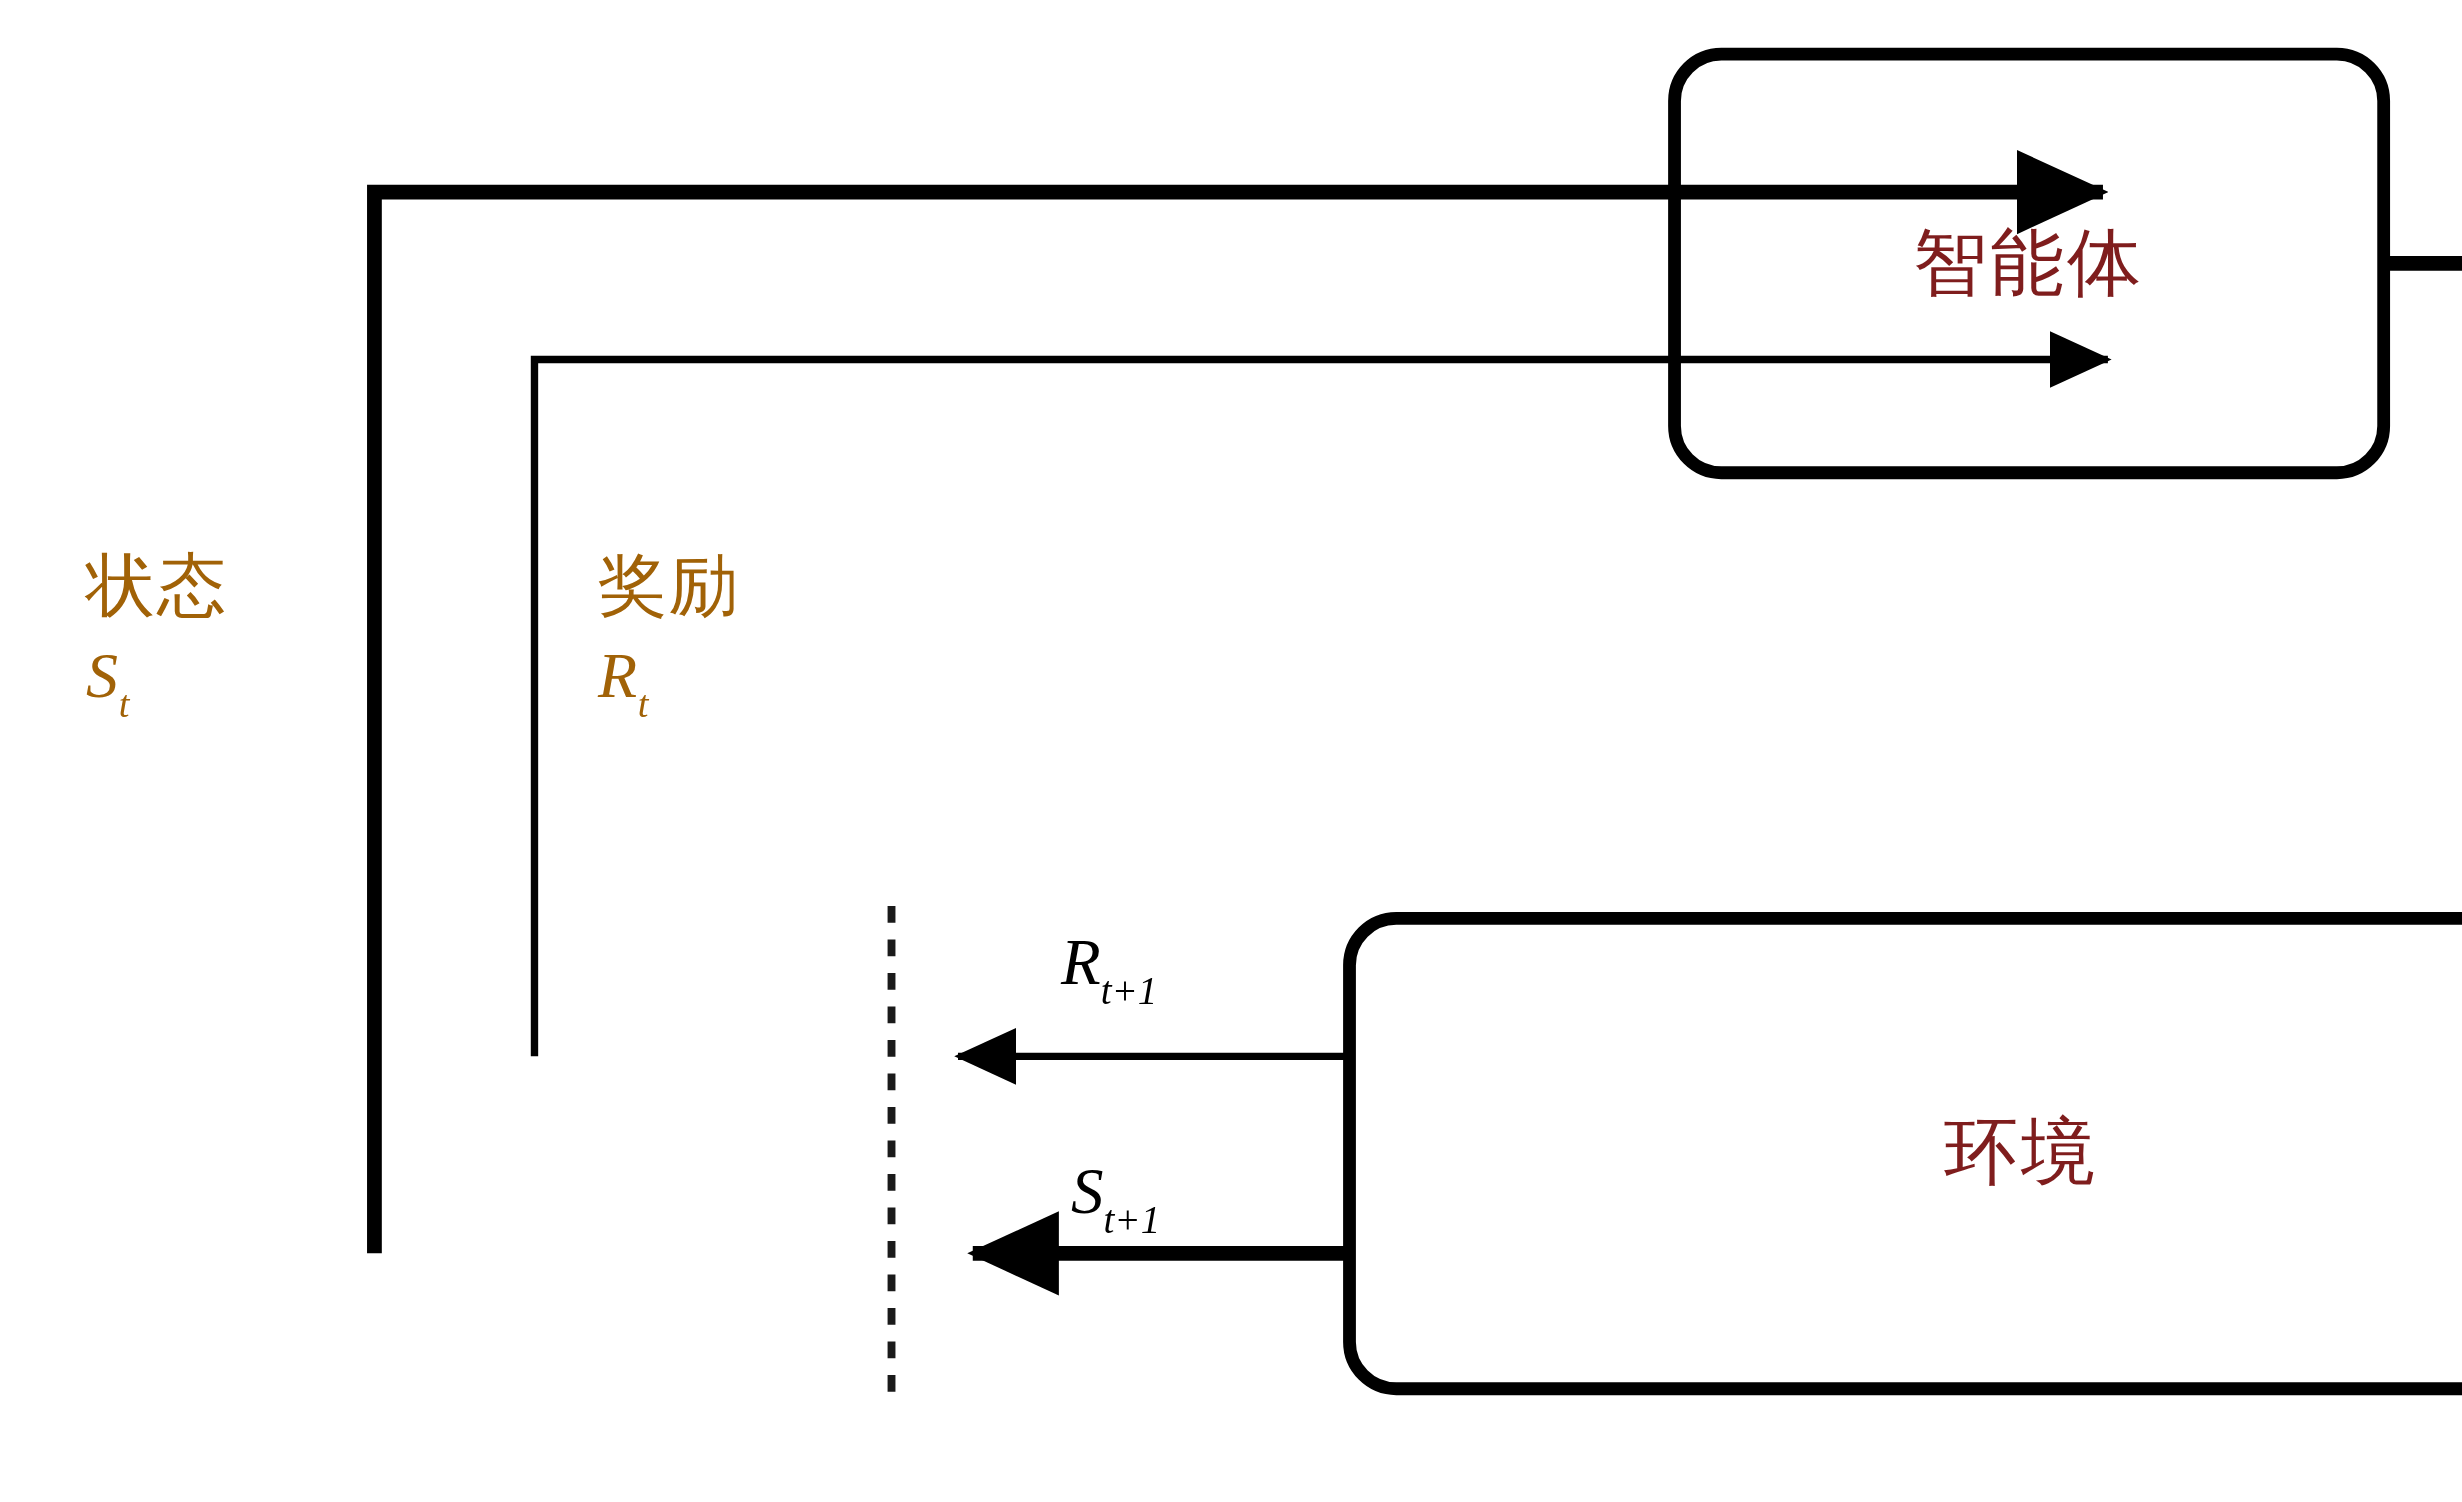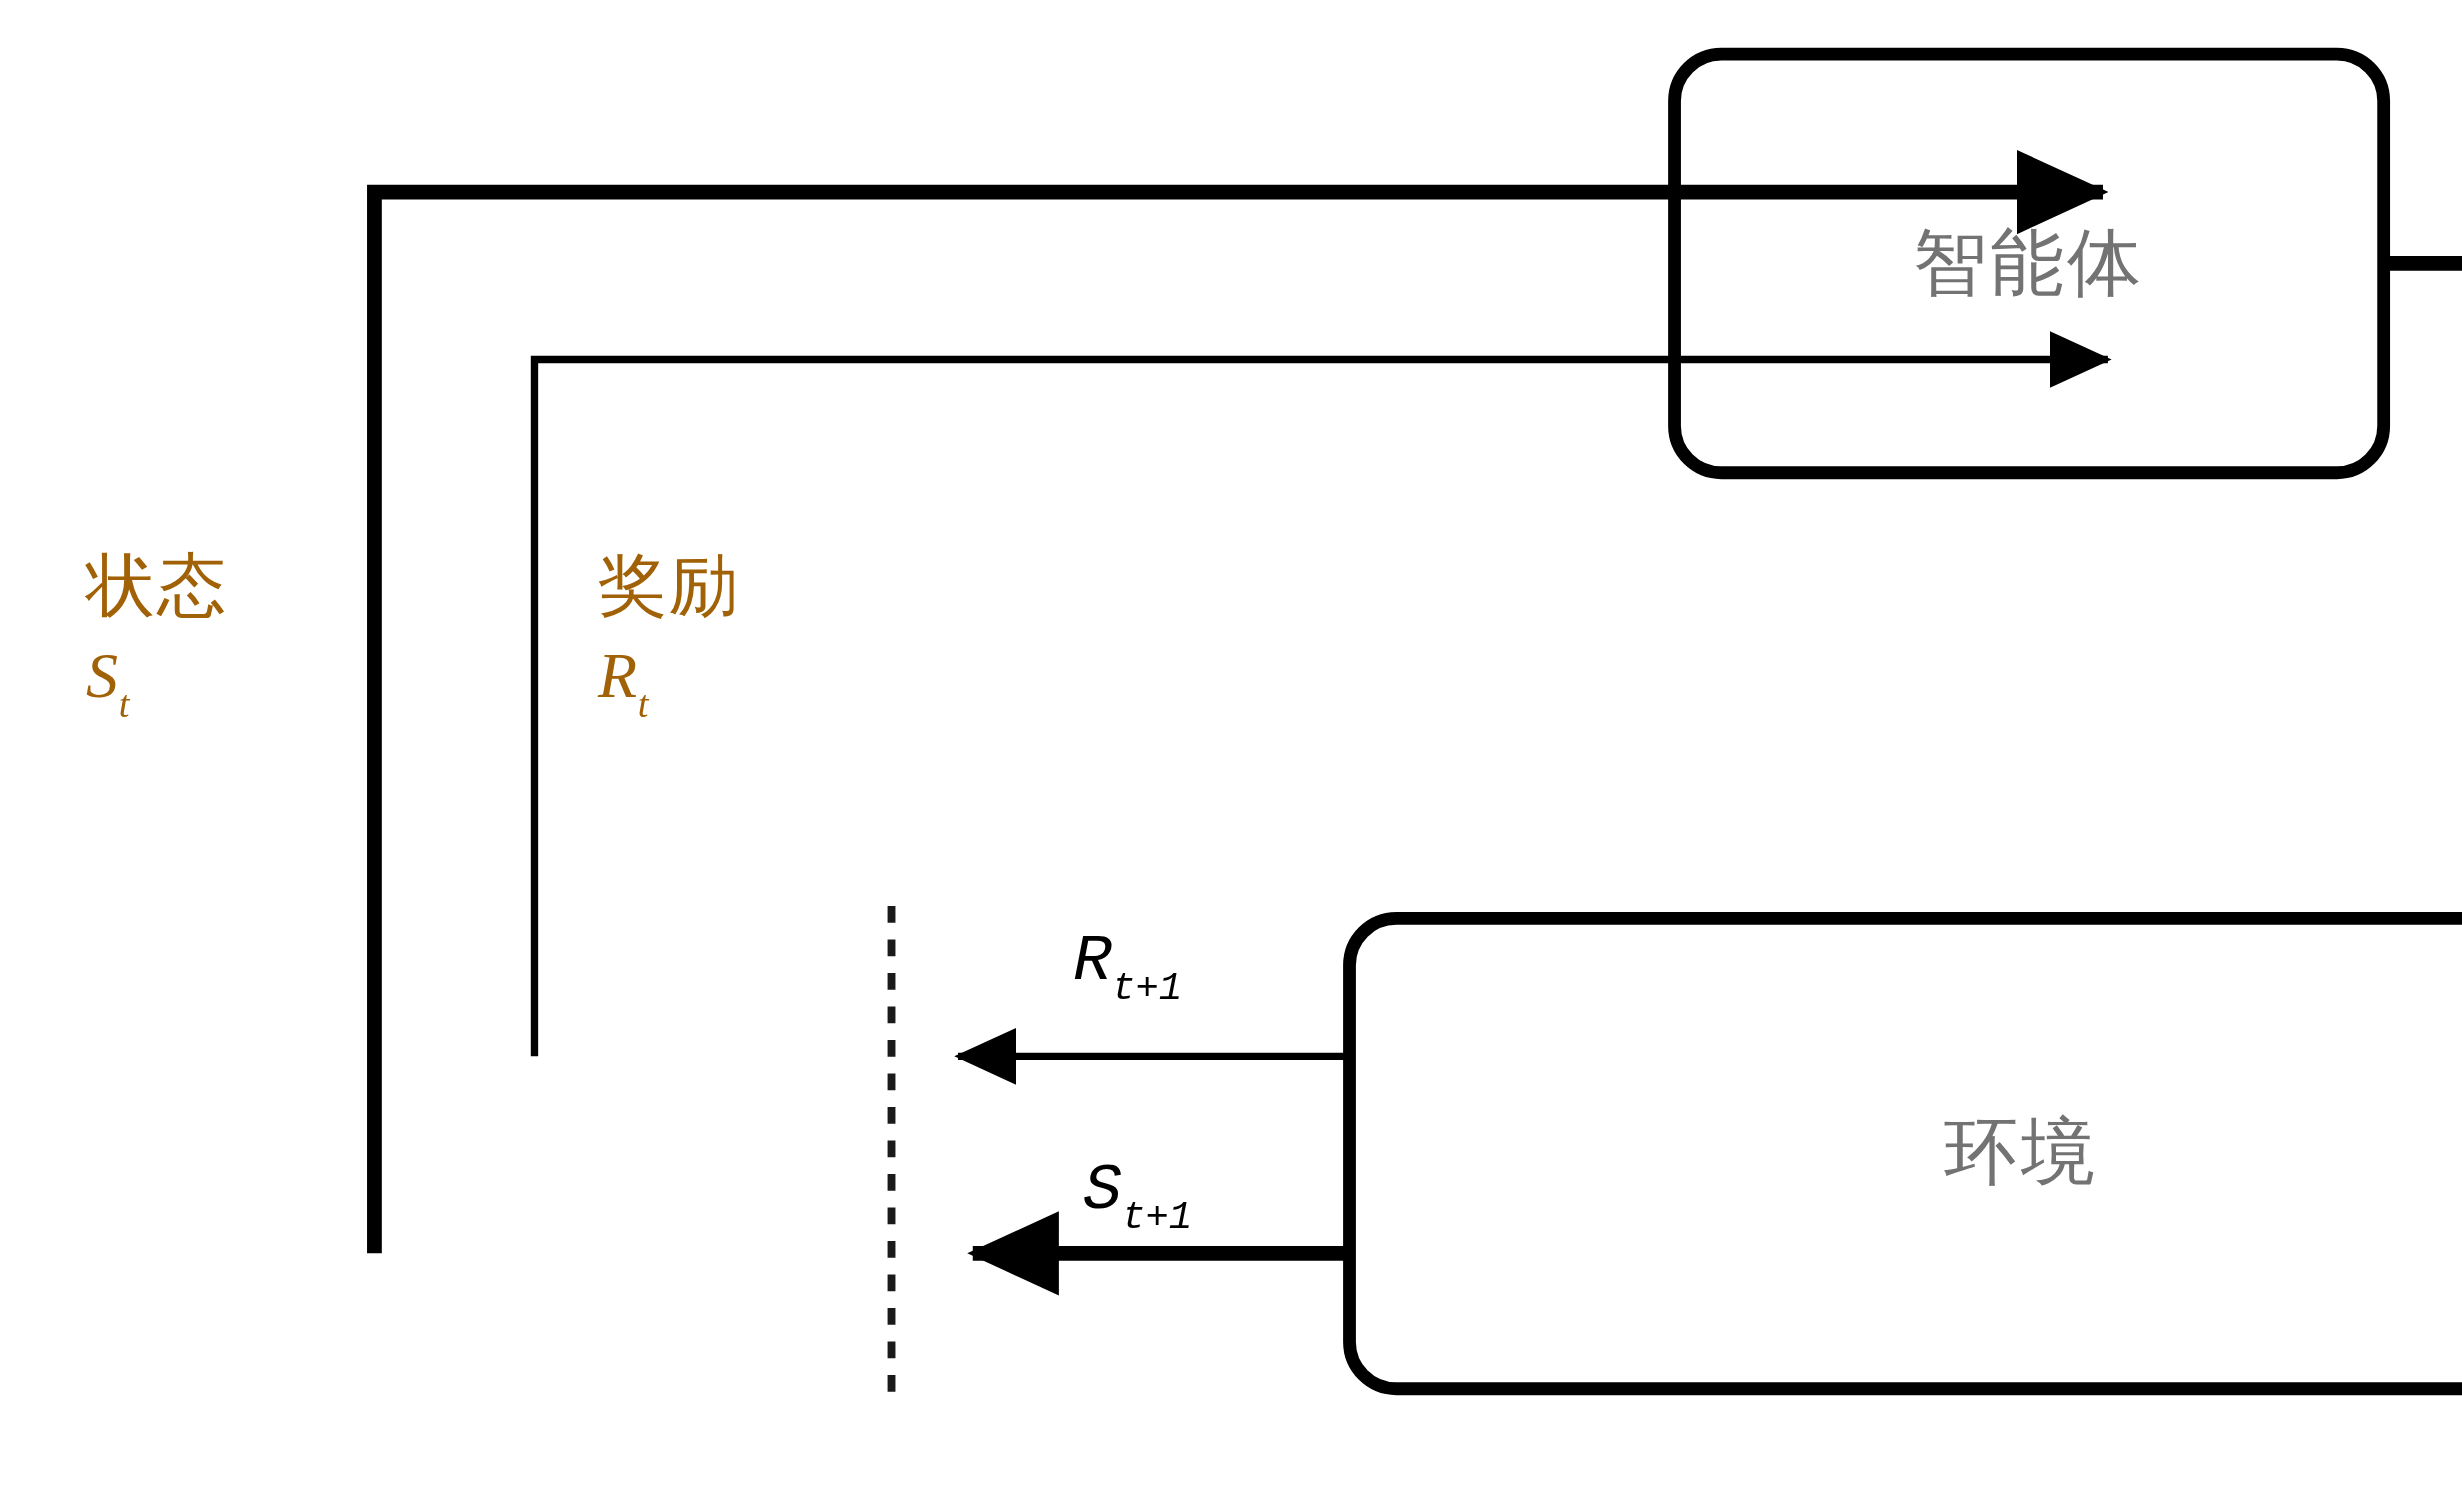--- a/index.html
+++ b/index.html
@@ -20,21 +20,21 @@
     left: 0;
     top: 0;
     width: 3940px;
     height: 1502px;
   }
   .node-label {
     position: absolute;
     display: flex;
     align-items: center;
     justify-content: center;
-    color: #737373;
+    color: #7f1d1d;
     font-family: "Liberation Serif", "DejaVu Serif", serif;
     white-space: nowrap;
     pointer-events: none;
   }
   .box-title {
     font-size: 74px;
     letter-spacing: 3px;
   }
   .side-label {
     position: absolute;
@@ -59,22 +59,21 @@
     position: relative;
     top: 0.16em;
     left: 0.02em;
   }
   .edge-sym {
     position: absolute;
     color: #000000;
     font-style: italic;
     font-size: 65px;
     white-space: nowrap;
-    font-family: Liberation Mono, monospace;
-    margin-left: 12px;
+    font-family: Liberation Serif, serif;
   }
   .edge-sym .sub {
     font-size: 0.60em;
     font-style: italic;
     vertical-align: sub;
     position: relative;
     top: 0.16em;
   }
   .stack {
     position: absolute;

